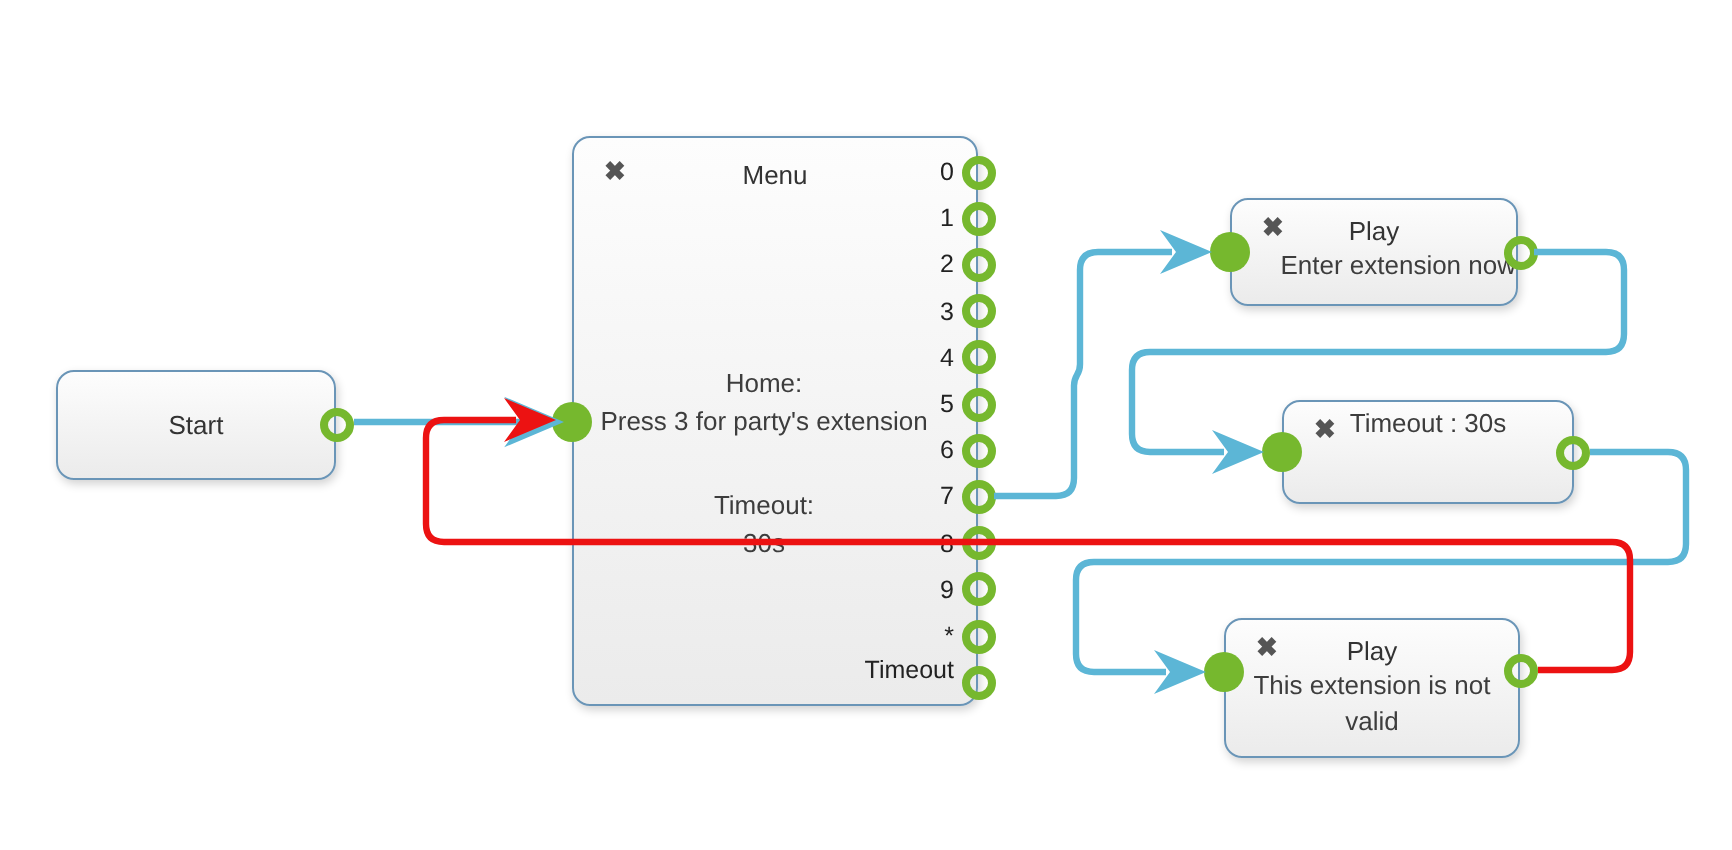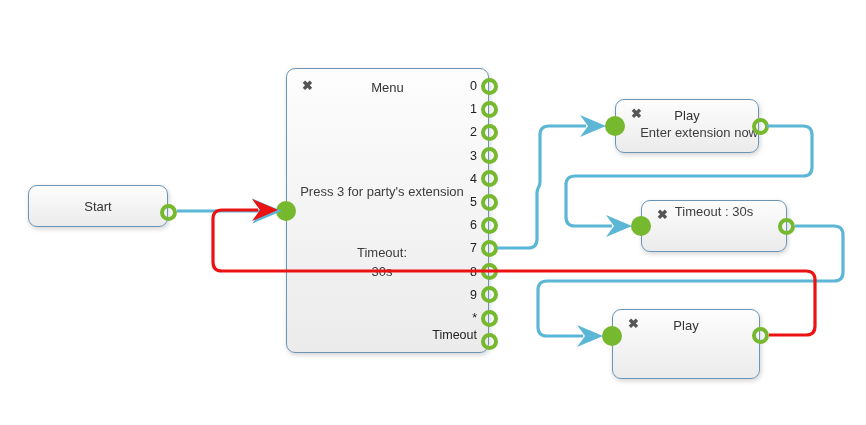--- a/index.html
+++ b/index.html
@@ -17,21 +17,21 @@
     color:#3d3d3d;font-size:13px;
     z-index:10;
     box-sizing:border-box;
   }
   .node .title{font-weight:normal;color:#333;text-align:center;white-space:nowrap;}
   .close{
     position:absolute;left:15px;top:7px;
     color:#555;font-size:13px;font-weight:bold;line-height:14px;cursor:pointer;
   }
   
-  #node-start{left:28px;top:185px;width:140px;height:42px;display:flex;align-items:center;justify-content:center;}
+  #node-start{left:28px;top:185px;width:140px;height:55px;display:flex;align-items:center;justify-content:center;}
   #node-menu{left:286px;top:68px;width:203px;height:285px;}
   #node-menu .title{margin-top:11px;}
   #node-menu .close{top:10px;}
   .menu-text{position:absolute;left:0;width:190px;text-align:center;line-height:19px;}
   #menu-greeting{top:113px;}
   #menu-timeout{top:174px;}
   #node-play-enter{left:615px;top:99px;width:144px;height:54px;}
   #node-play-enter .title{margin-top:8px;}
   #node-play-enter .body{text-align:right;margin-top:2px;}
   #node-receptionist{left:641px;top:200px;width:146px;height:52px;}
@@ -56,20 +56,21 @@
 <div id="canvas">
 
   <div class="node" id="node-start">
     <div class="title">Start</div>
   </div>
 
   <div class="node" id="node-menu">
     <span class="close">✖</span>
     <div class="title">Menu</div>
     <div class="menu-text" id="menu-greeting">
+      <div>Home:</div>
       <div>Press 3 for party's extension</div>
     </div>
     <div class="menu-text" id="menu-timeout">
       <div>Timeout:</div>
       <div>30s</div>
     </div>
   </div>
 
   <div class="node" id="node-play-enter">
     <span class="close">✖</span>
@@ -78,20 +79,21 @@
   </div>
 
   <div class="node" id="node-receptionist">
     <span class="close">✖</span>
     <div class="body">Timeout : 30s</div>
   </div>
 
   <div class="node" id="node-play-invalid">
     <span class="close">✖</span>
     <div class="title">Play</div>
+    <div class="body">This extension is not valid</div>
   </div>
 
   <div class="port ring" style="left:160px;top:204px"></div>
   <div class="port dot" style="left:276px;top:201px"></div>
   <div class="port dot" style="left:605px;top:116px"></div>
   <div class="port ring" style="left:752px;top:118px"></div>
   <div class="port dot" style="left:631px;top:216px"></div>
   <div class="port ring" style="left:778px;top:218px"></div>
   <div class="port dot" style="left:602px;top:326px"></div>
   <div class="port ring" style="left:752px;top:327px"></div>

